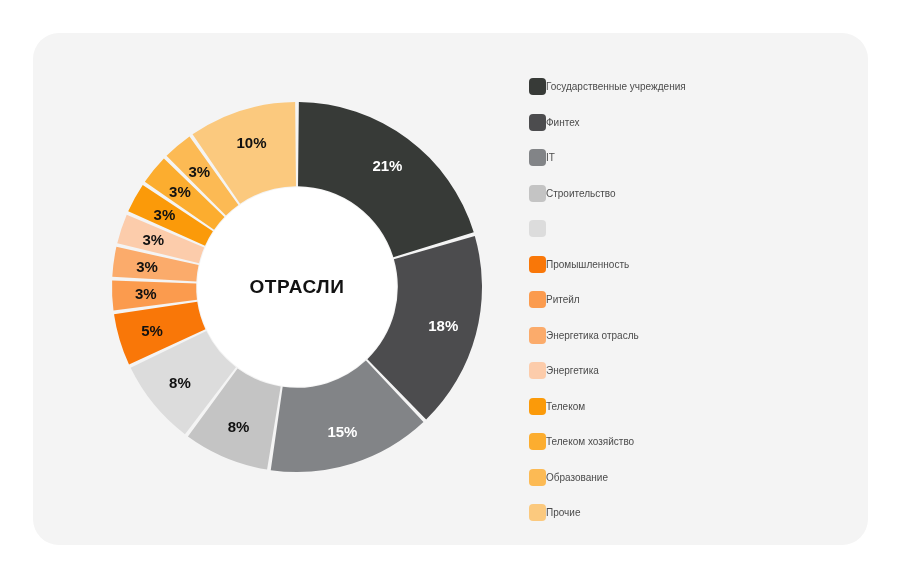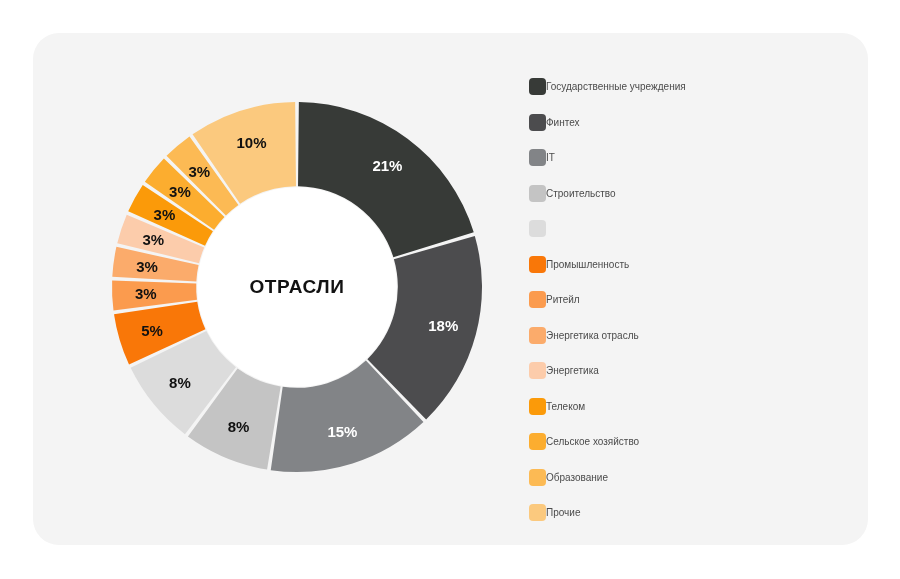--- a/index.html
+++ b/index.html
@@ -161,21 +161,21 @@
     <div class="legend-item">
       <span class="legend-swatch" style="background: rgb(252, 204, 171);"></span>
       <span class="legend-label">Энергетика</span>
     </div>
     <div class="legend-item">
       <span class="legend-swatch" style="background: rgb(251, 154, 9);"></span>
       <span class="legend-label">Телеком</span>
     </div>
     <div class="legend-item">
       <span class="legend-swatch" style="background: rgb(252, 173, 47);"></span>
-      <span class="legend-label">Сельское хозяйство</span>
+      <span class="legend-label">Телеком хозяйство</span>
     </div>
     <div class="legend-item">
       <span class="legend-swatch" style="background: rgb(252, 186, 84);"></span>
       <span class="legend-label">Образование</span>
     </div>
     <div class="legend-item">
       <span class="legend-swatch" style="background: rgb(251, 201, 126);"></span>
       <span class="legend-label">Прочие</span>
     </div>
   </div>

